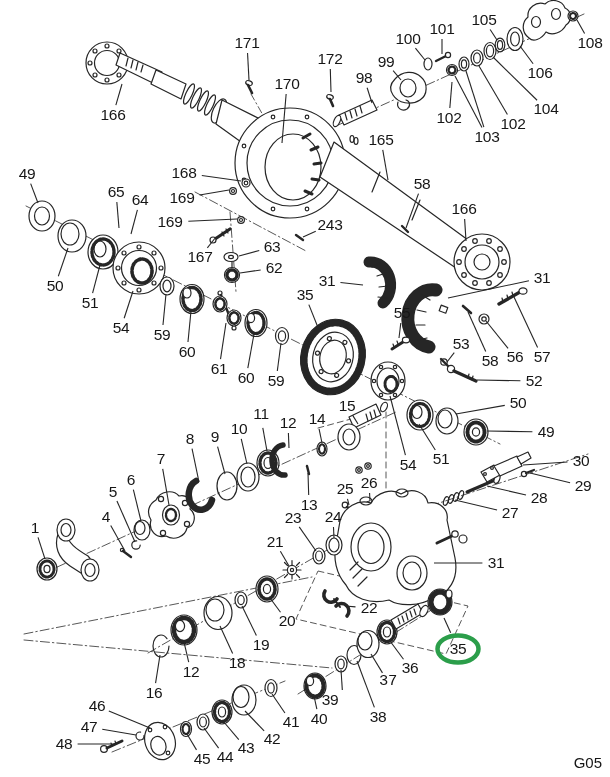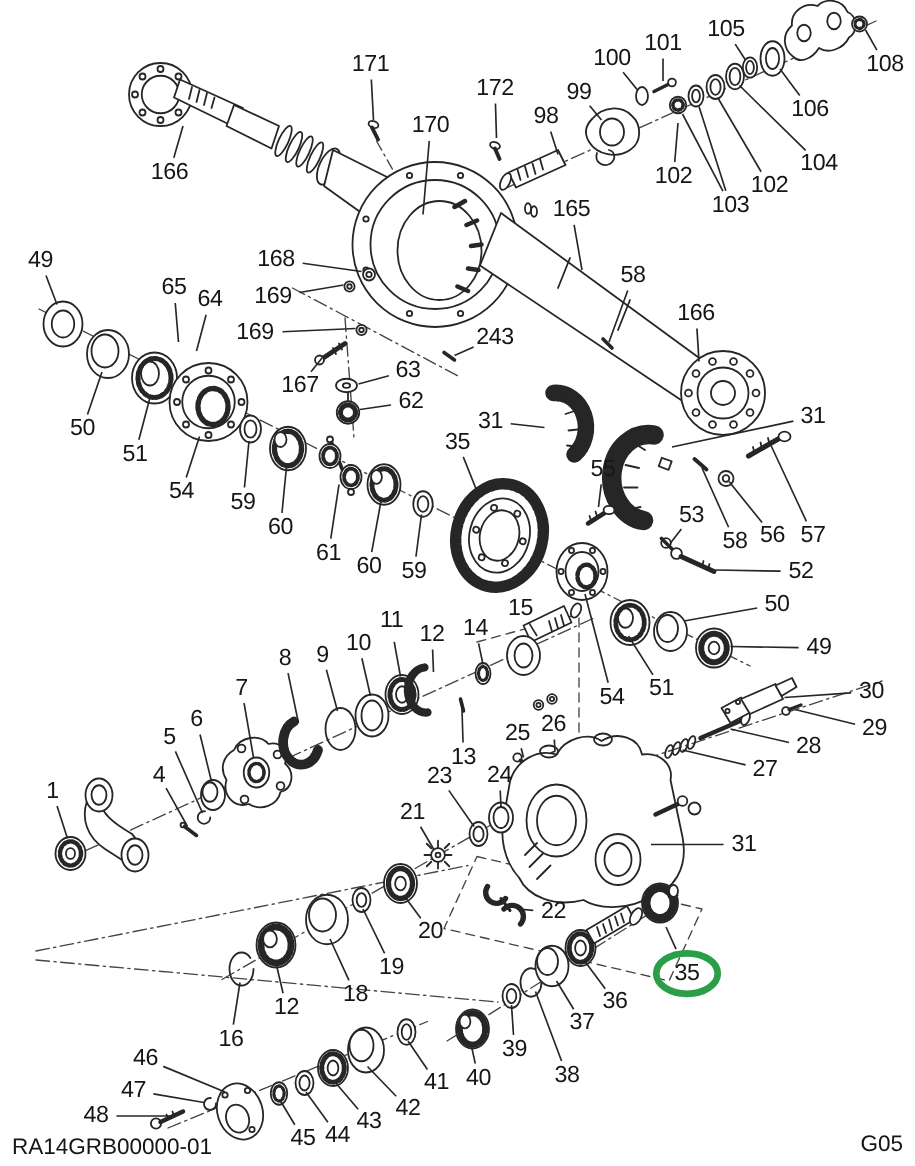--- a/index.html
+++ b/index.html
@@ -549,35 +549,34 @@
       <div class="callout" style="left: 333px; top: 517px;">24</div>
       <div class="callout" style="left: 275px; top: 542px;">21</div>
       <div class="callout" style="left: 581px; top: 461px;">30</div>
       <div class="callout" style="left: 583px; top: 486px;">29</div>
       <div class="callout" style="left: 539px; top: 498px;">28</div>
       <div class="callout" style="left: 510px; top: 513px;">27</div>
       <div class="callout" style="left: 496px; top: 563px;">31</div>
       <div class="callout" style="left: 369px; top: 608px;">22</div>
       <div class="callout circled" style="left: 458px; top: 649px;">35</div>
       <div class="callout" style="left: 410px; top: 668px;">36</div>
-      <div class="callout" style="left: 388px; top: 682px;">37</div>
+      <div class="callout" style="left: 388px; top: 682px; font-family: Liberation Mono, monospace;">37</div>
       <div class="callout" style="left: 378px; top: 717px;">38</div>
-      <div class="callout" style="left: 343px; top: 700px;">39</div>
+      <div class="callout" style="left: 330px; top: 700px;">39</div>
       <div class="callout" style="left: 319px; top: 719px;">40</div>
       <div class="callout" style="left: 291px; top: 722px;">41</div>
       <div class="callout" style="left: 272px; top: 739px;">42</div>
       <div class="callout" style="left: 246px; top: 748px;">43</div>
       <div class="callout" style="left: 225px; top: 757px;">44</div>
       <div class="callout" style="left: 202px; top: 759px;">45</div>
       <div class="callout" style="left: 154px; top: 693px;">16</div>
       <div class="callout" style="left: 191px; top: 672px;">12</div>
       <div class="callout" style="left: 237px; top: 663px;">18</div>
       <div class="callout" style="left: 261px; top: 645px;">19</div>
       <div class="callout" style="left: 287px; top: 621px; text-align: right;">20</div>
       <div class="callout" style="left: 97px; top: 706px;">46</div>
       <div class="callout" style="left: 89px; top: 727px;">47</div>
       <div class="callout" style="left: 64px; top: 744px;">48</div>
     </div>
 
-<div class="corner-text" id="drawing-number">RA14GRB00000-01</div>
 <div class="corner-text" id="page-code">G05</div>
 
 </div>
 
 </body></html>

